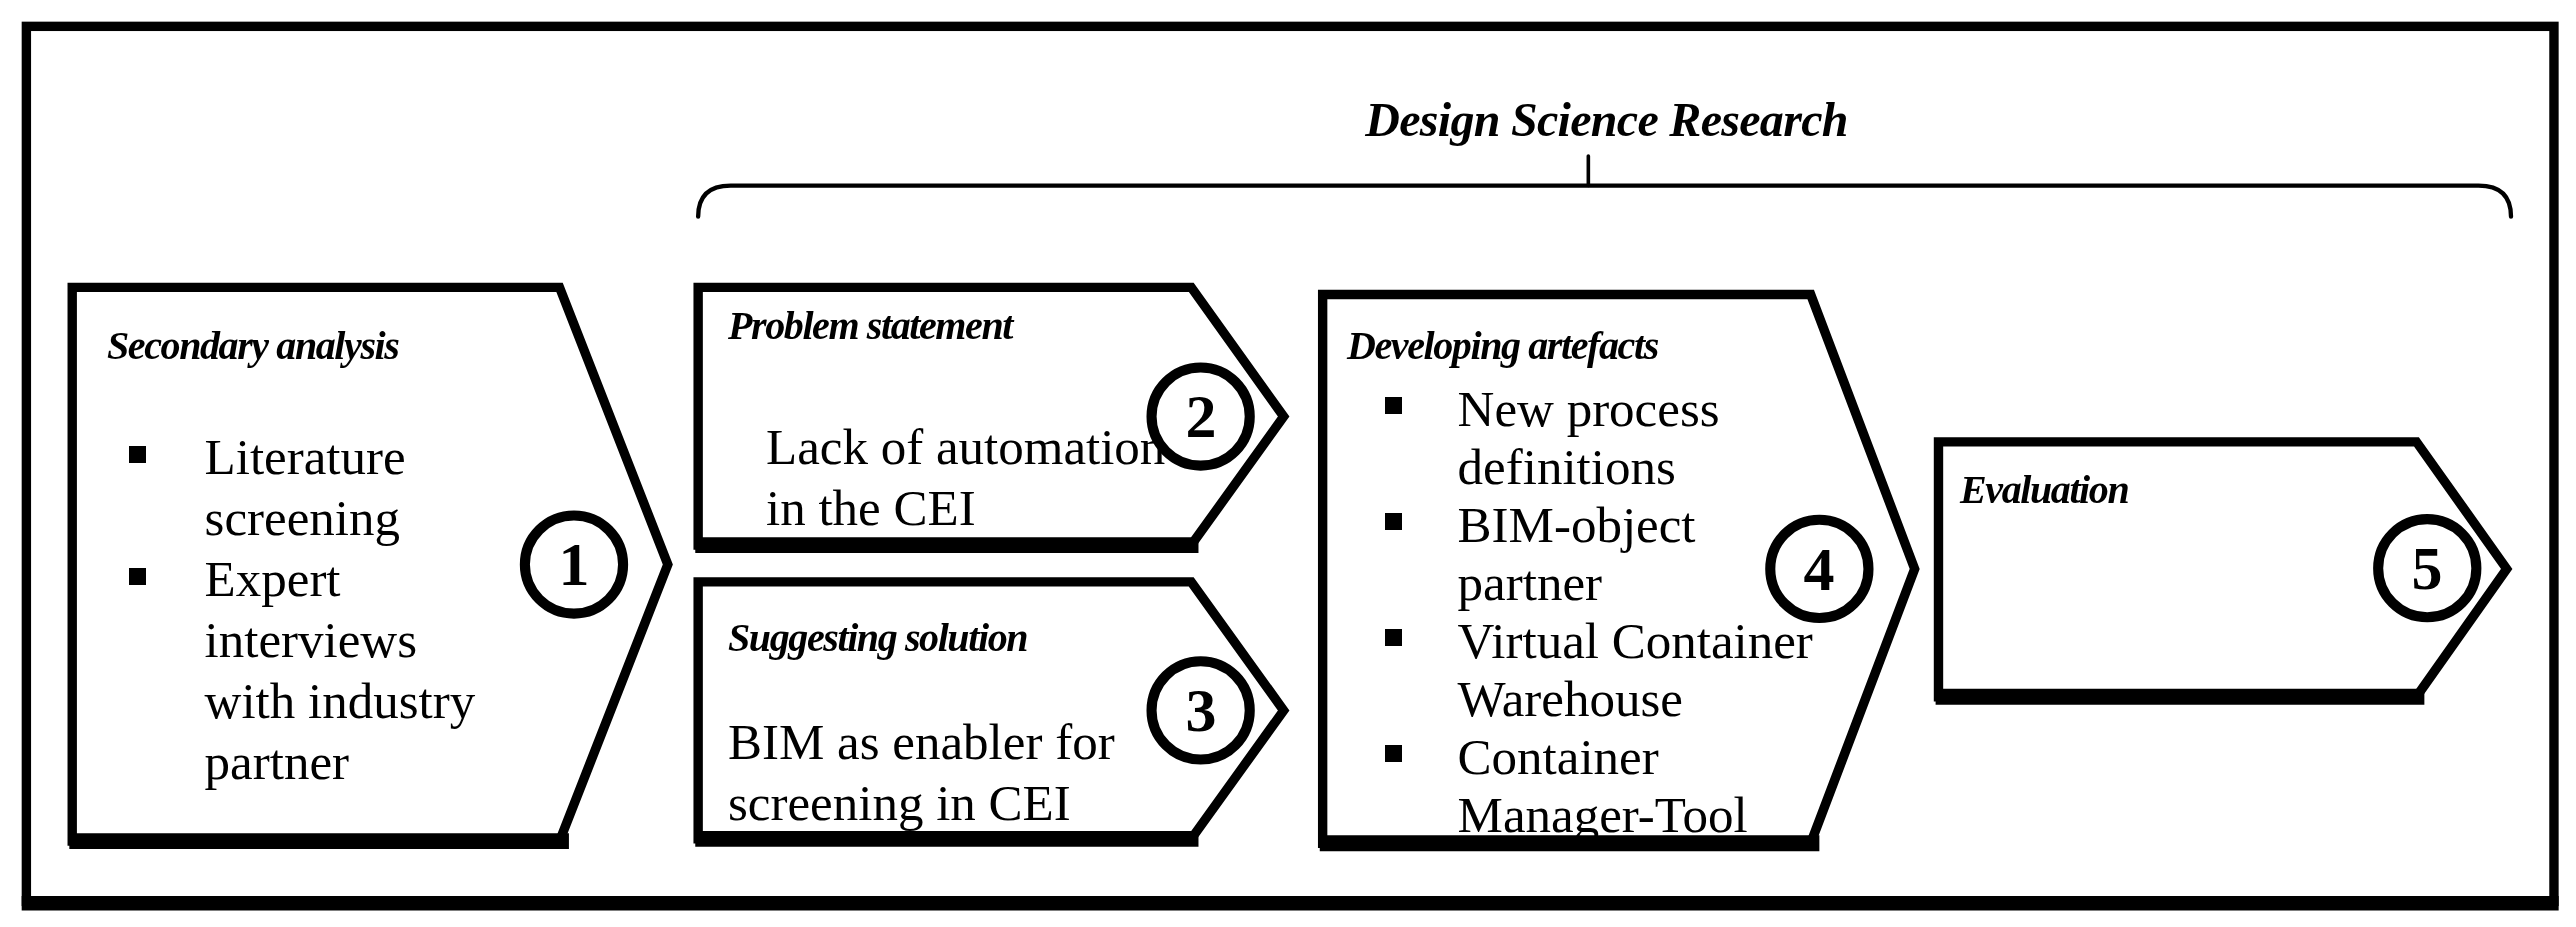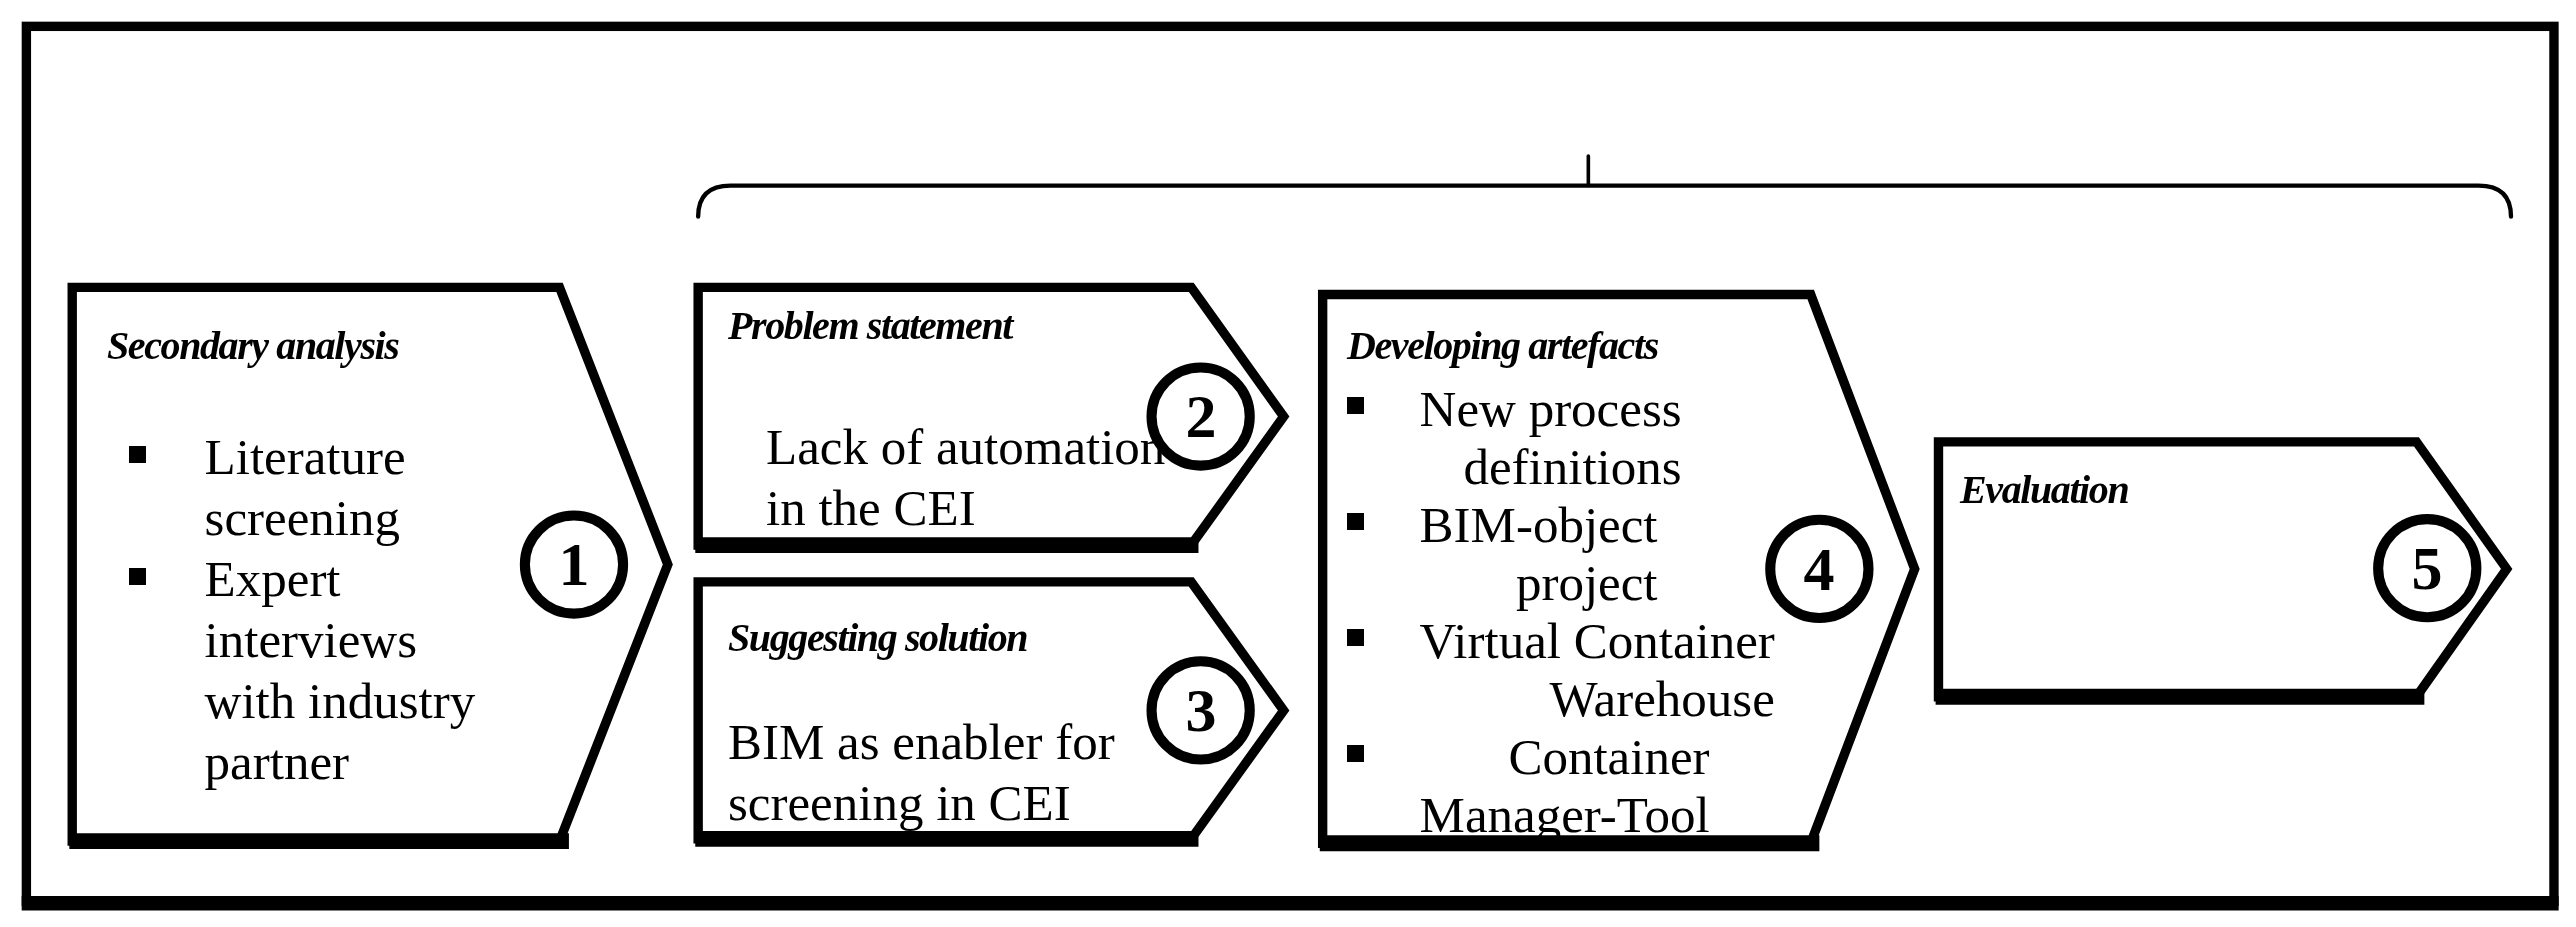--- a/index.html
+++ b/index.html
@@ -33,21 +33,21 @@
   #p5-heading { left:1960px; top:464px; }
 
   #p2-body { left:766px; top:417px; width:505px; }
   #p3-body { left:728px; top:712px; width:505px; }
   #p5-body { left:1960px; top:522px; width:477px; line-height:58px; }
 
   #p1-bullets { left:129px; top:427px; width:448px; }
   #p1-bullets .sq { margin-top:19px; }
   #p1-bullets .bt { margin-left:59px; }
 
-  #p4-bullets { left:1347px; top:380px; width:477px;text-align:right; }
+  #p4-bullets { left:1385px; top:380px; width:477px; }
   #p4-bullets .bt { margin-left:56px; line-height:58px; }
   #p4-bullets .sq { margin-top:17.3px; }
 
   .num {
     position:absolute; width:98px; height:98px;
     display:flex; align-items:center; justify-content:center;
     font-size:62px; font-weight:bold; line-height:1;
   }
   #num1 { left:525px;  top:515px; }
   #num2 { left:1152px; top:367px; }
@@ -83,20 +83,21 @@
     <polygon points="2685,612 3347,612 3472,788 3347,965 2685,965" fill="#fff" stroke="#000" stroke-width="13"></polygon>
     <line x1="2681" y1="965" x2="3358" y2="965" stroke="#000" stroke-width="22"></line>
 
     <circle cx="795" cy="782" r="68" fill="#fff" stroke="#000" stroke-width="14"></circle>
     <circle cx="1663" cy="577" r="68" fill="#fff" stroke="#000" stroke-width="14"></circle>
     <circle cx="1663" cy="984" r="68" fill="#fff" stroke="#000" stroke-width="14"></circle>
     <circle cx="2520" cy="788" r="68" fill="#fff" stroke="#000" stroke-width="14"></circle>
     <circle cx="3362" cy="787" r="68" fill="#fff" stroke="#000" stroke-width="14"></circle>
   </svg>
 
+  <div class="title">Design Science Research</div>
 
   <div id="p1-heading" class="ph">Secondary analysis</div>
   <div id="p1-bullets" class="bul">
     <div class="row">
       <span class="sq"></span>
       <span class="bt">Literature
 screening</span>
     </div>
     <div class="row">
       <span class="sq"></span>
@@ -118,21 +119,21 @@
   <div id="p4-heading" class="ph">Developing artefacts</div>
   <div id="p4-bullets" class="bul">
     <div class="row">
       <span class="sq"></span>
       <span class="bt">New process
 definitions</span>
     </div>
     <div class="row">
       <span class="sq"></span>
       <span class="bt">BIM-object
-project</span>
+partner</span>
     </div>
     <div class="row">
       <span class="sq"></span>
       <span class="bt">Virtual Container
 Warehouse</span>
     </div>
     <div class="row">
       <span class="sq"></span>
       <span class="bt">Container
 Manager-Tool</span>

